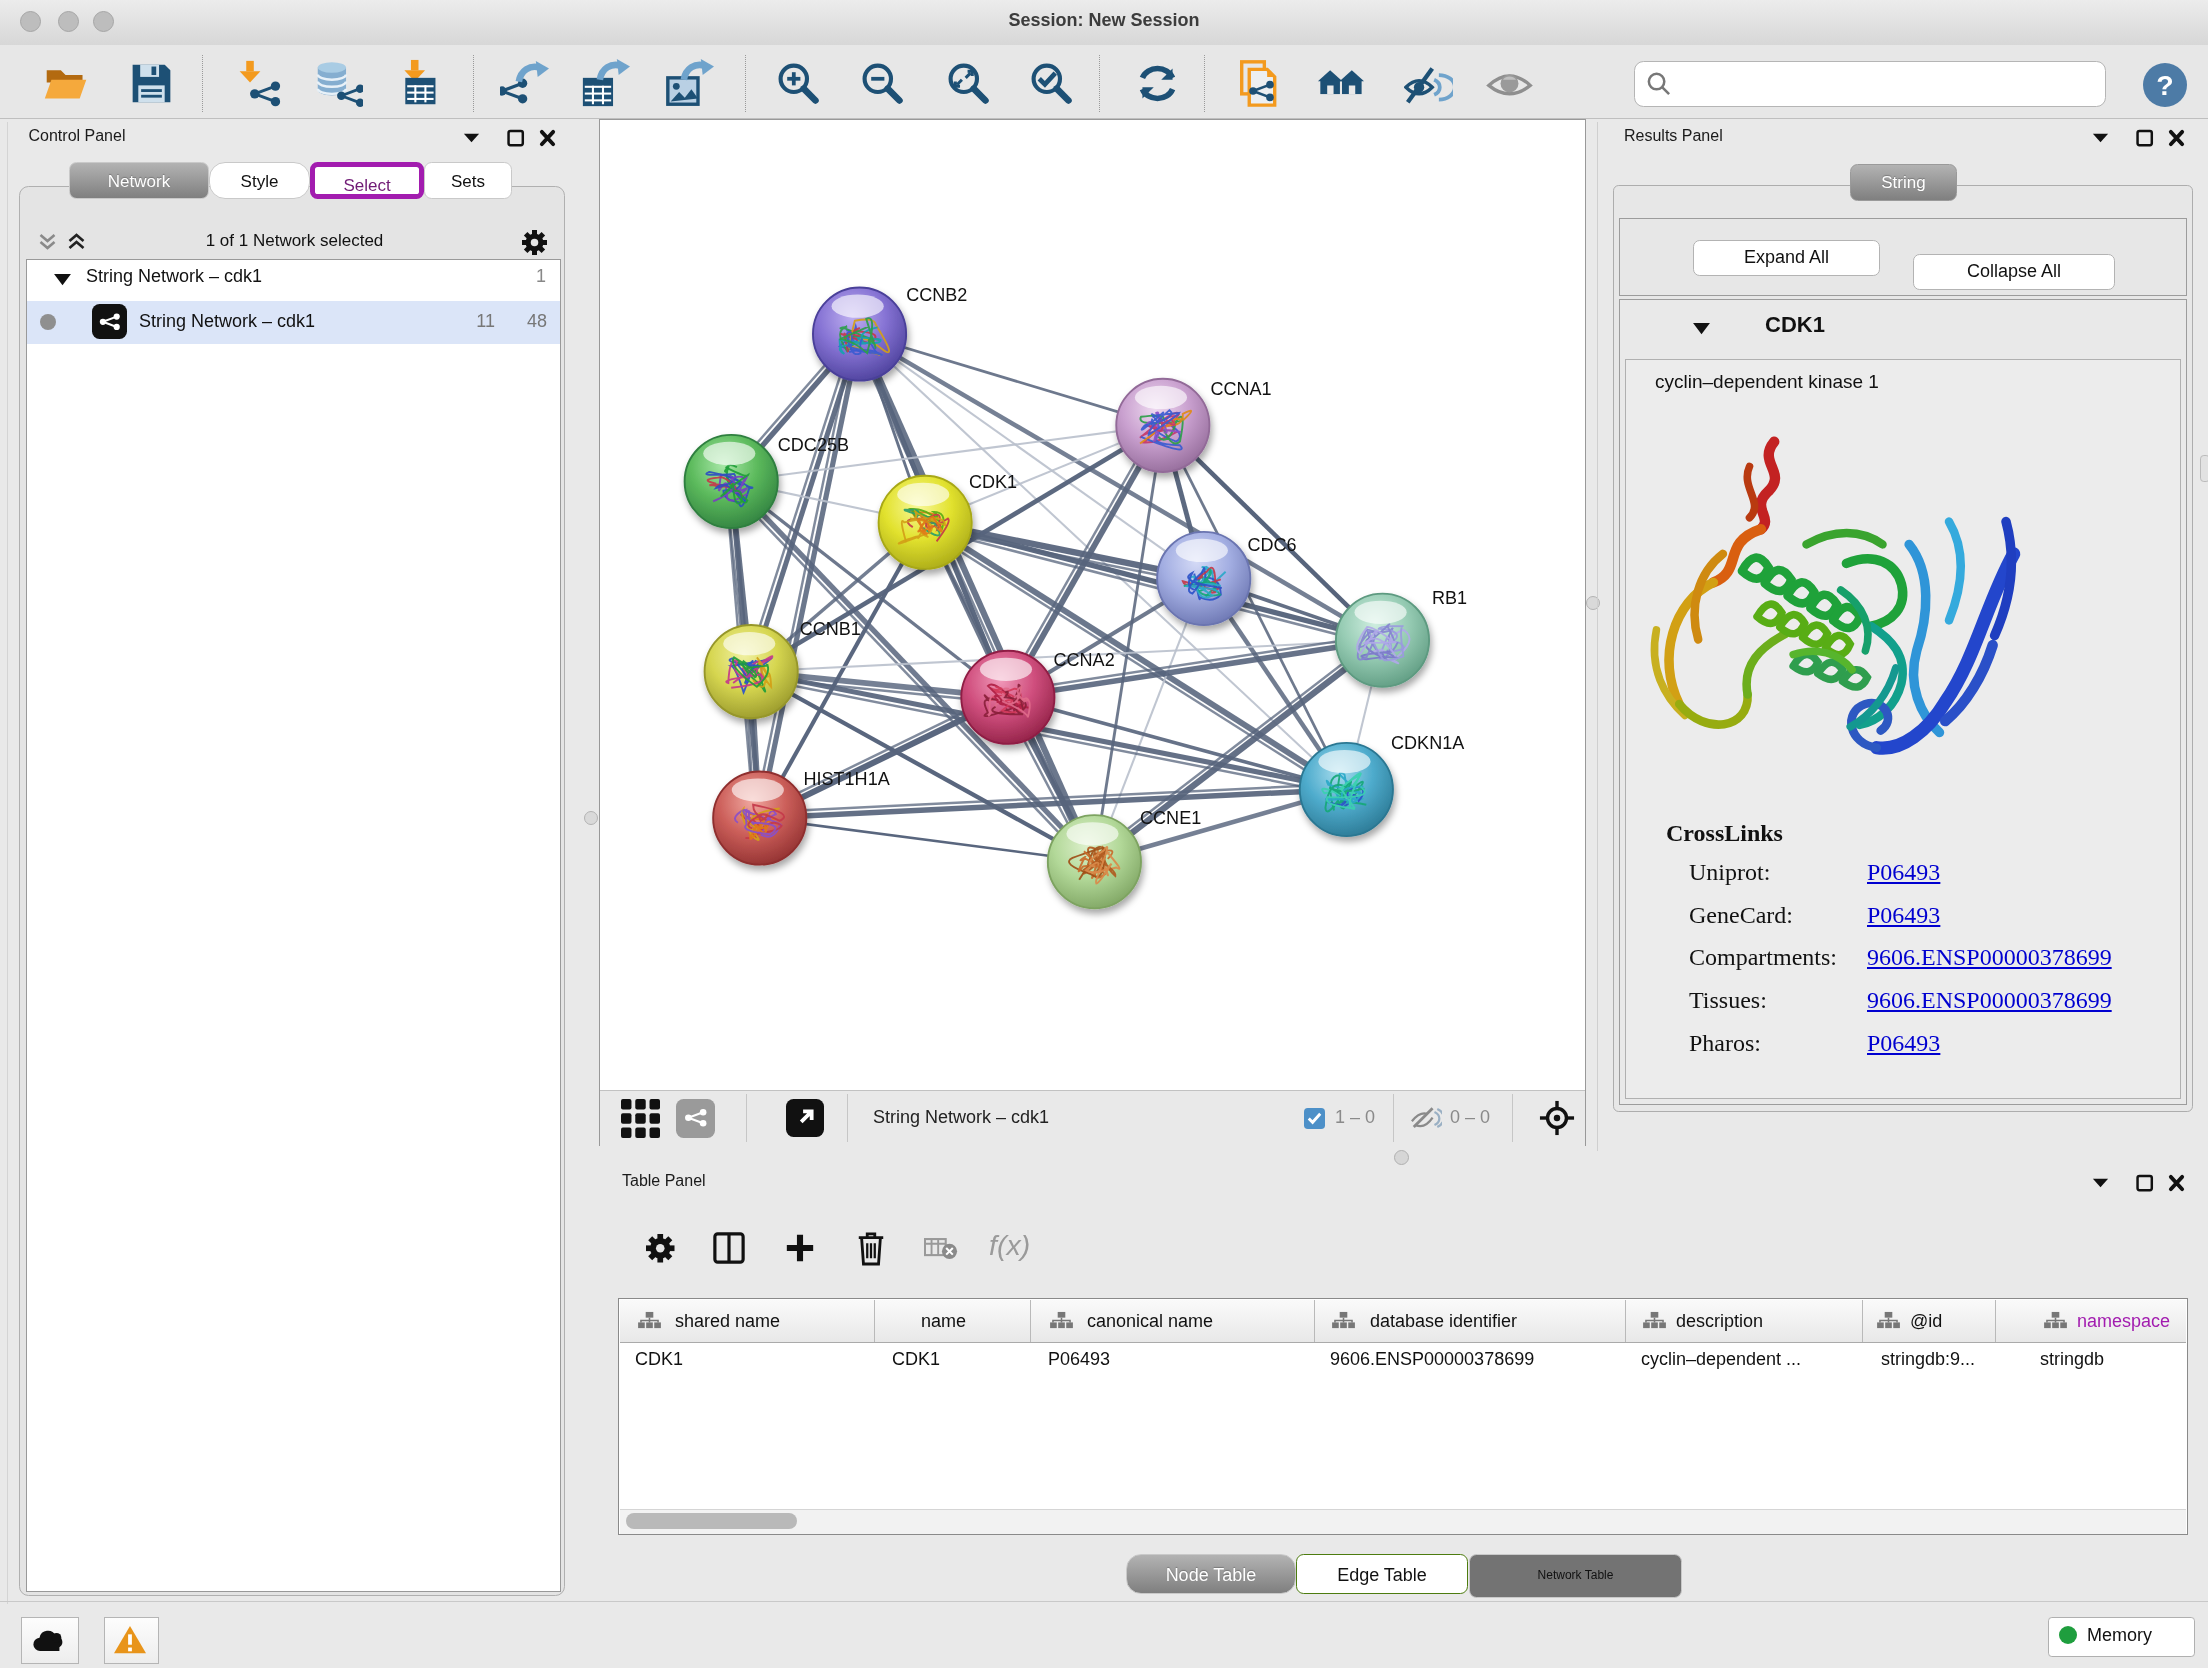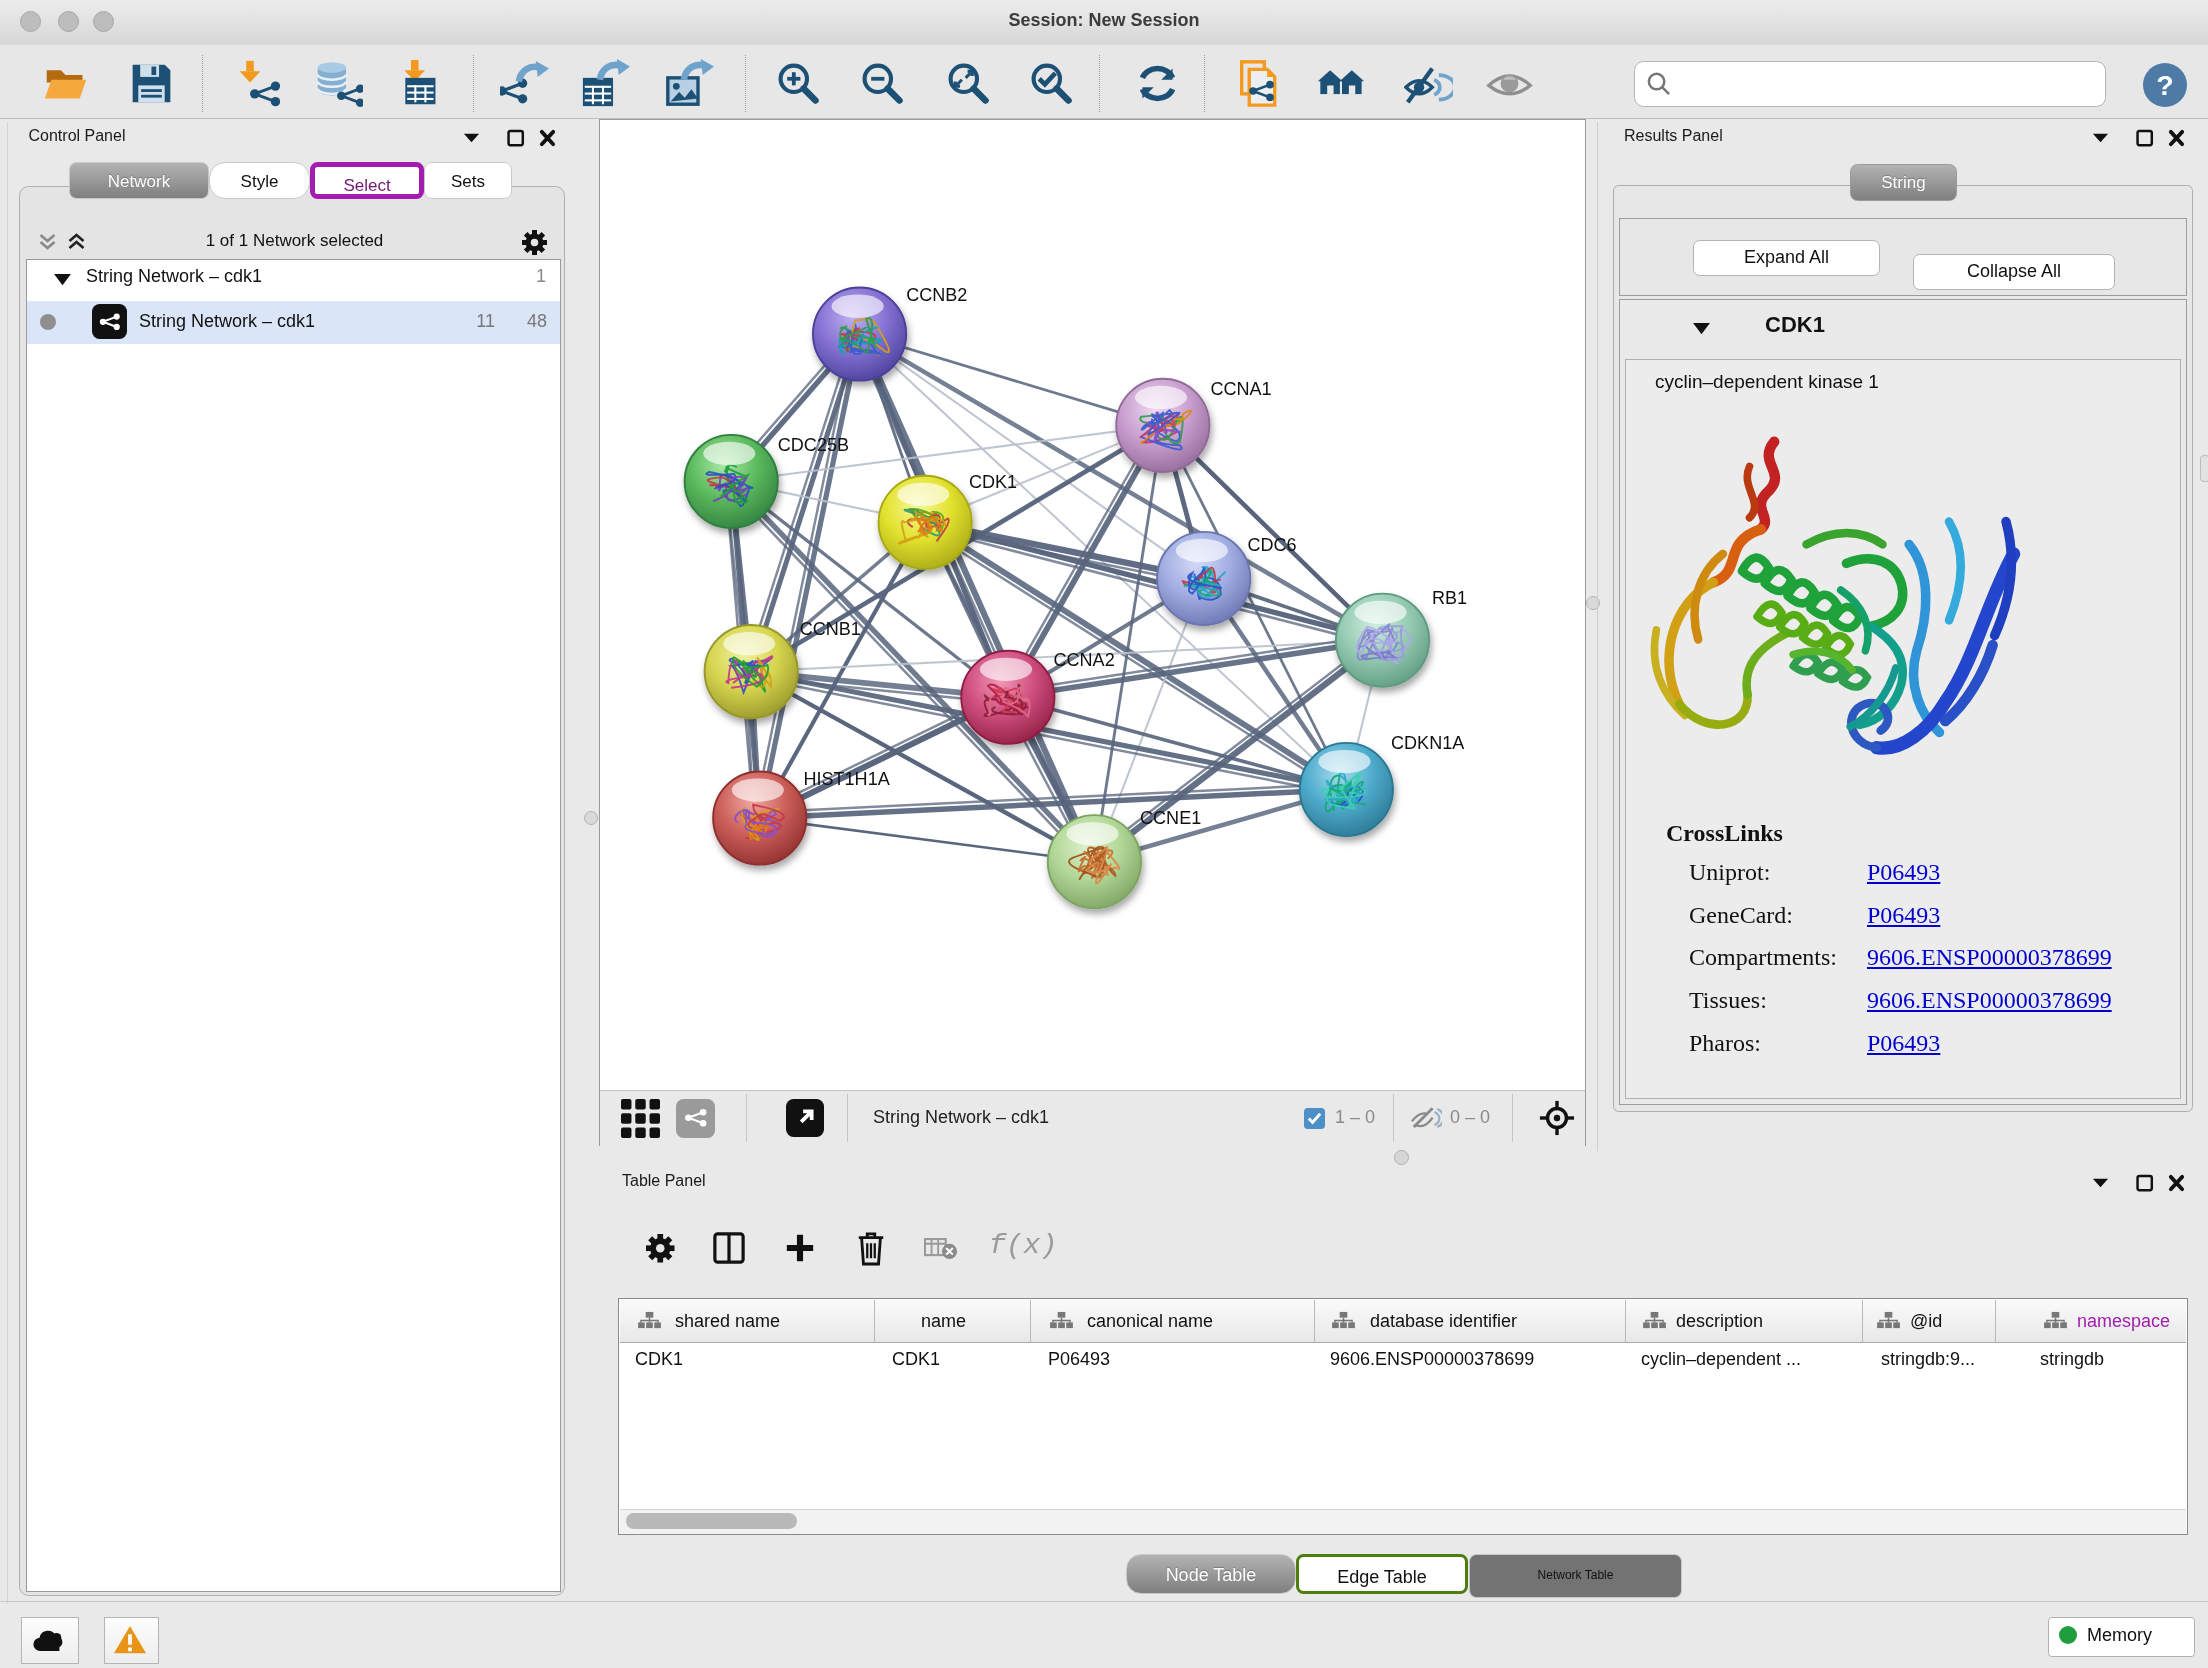--- a/index.html
+++ b/index.html
@@ -627,21 +627,21 @@
 <svg class="abs" style="left:855px;top:1230px" width="32" height="36" viewBox="0 0 34 38">
     <path d="M4 8 h26 M13 8 v-4 h8 v4 M7 8 l2 28 h16 l2 -28" fill="none" stroke="#111" stroke-width="3"></path>
     <path d="M13 14 v16 M17 14 v16 M21 14 v16" stroke="#111" stroke-width="2.4"></path>
   </svg>
 <svg class="abs" style="left:924px;top:1236px" width="34" height="25" viewBox="0 0 36 26">
     <rect x="1" y="3" width="22" height="17" fill="none" stroke="#999" stroke-width="2.2"></rect>
     <path d="M1 8 h22 M8 3 v17 M15 3 v17" stroke="#999" stroke-width="2"></path>
     <circle cx="27" cy="16" r="8" fill="#8a8a8a"></circle>
     <path d="M23.5 12.5 l7 7 M30.5 12.5 l-7 7" stroke="#fff" stroke-width="2.2"></path>
   </svg>
-<div class="abs" style="left:989px;top:1229px;font-size:28.5px;color:#9a9a9a;font-style:italic;font-family:Liberation Mono, monospace;"><i>f(x)</i></div>
+<div class="abs" style="left:989px;top:1229px;font-size:28.5px;color:#9a9a9a;font-style:italic;font-family:Liberation Sans, sans-serif;"><i>f(x)</i></div>
 <div class="abs" style="left:618px;top:1298px;width:1570px;height:237px;background:#fff;border:1.9px solid #8a8a8a;box-sizing:border-box;"></div>
 <div class="abs" style="left:620px;top:1300px;width:1566px;height:42px;background:linear-gradient(#fafafa,#e8e8e8);border-bottom:1px solid #aaa;"></div>
 <div class="abs" style="left:874px;top:1300px;width:0;height:42px;border-left:1px solid #b9b9b9;"></div>
 <div class="abs" style="left:1030px;top:1300px;width:0;height:42px;border-left:1px solid #b9b9b9;"></div>
 <div class="abs" style="left:1314px;top:1300px;width:0;height:42px;border-left:1px solid #b9b9b9;"></div>
 <div class="abs" style="left:1625px;top:1300px;width:0;height:42px;border-left:1px solid #b9b9b9;"></div>
 <div class="abs" style="left:1862px;top:1300px;width:0;height:42px;border-left:1px solid #b9b9b9;"></div>
 <div class="abs" style="left:1995px;top:1300px;width:0;height:42px;border-left:1px solid #b9b9b9;"></div>
 <svg class="abs" style="left:638px;top:1311px" width="23" height="19" viewBox="0 0 24 20">
     <rect x="8" y="1" width="8" height="6" fill="#777"></rect>
@@ -695,21 +695,21 @@
 <div class="abs" style="left:635px;top:1349px;font-size:18px;color:#111;">CDK1</div>
 <div class="abs" style="left:892px;top:1349px;font-size:18px;color:#111;">CDK1</div>
 <div class="abs" style="left:1048px;top:1349px;font-size:18px;color:#111;">P06493</div>
 <div class="abs" style="left:1330px;top:1349px;font-size:18px;color:#111;">9606.ENSP00000378699</div>
 <div class="abs" style="left:1641px;top:1349px;font-size:18px;color:#111;">cyclin–dependent ...</div>
 <div class="abs" style="left:1881px;top:1349px;font-size:18px;color:#111;">stringdb:9...</div>
 <div class="abs" style="left:2040px;top:1349px;font-size:18px;color:#111;">stringdb</div>
 <div class="abs" style="left:620px;top:1509px;width:1566px;height:24px;background:#f2f2f2;border-top:1px solid #d5d5d5;"></div>
 <div class="abs" style="left:626px;top:1513px;width:171px;height:16px;background:#b9b9b9;border-radius:8.6px;"></div>
 <div class="abs" style="left:1126px;top:1554px;width:170px;height:40px;background:linear-gradient(#b3b3b3,#7f7f7f);color:#fff;text-shadow:0 -1px 1px rgba(0,0,0,0.25);border:1px solid #c9c9c9;border-radius:15px;font-size:18px;text-align:center;z-index:5;line-height:40px;box-sizing:border-box;">Node Table</div>
-<div class="abs" style="left:1296px;top:1554px;width:172px;height:40px;background:#fff;color:#111;border:3px solid #4d7c0f;border-radius:7.6px;font-size:18px;text-align:center;z-index:5;line-height:40px;box-sizing:border-box;">Edge Table</div>
+<div class="abs" style="left:1296px;top:1554px;width:172px;height:40px;background:#fff;color:#111;border:1px solid #4d7c0f;border-radius:7.6px;font-size:18px;text-align:center;z-index:5;line-height:40px;box-sizing:border-box;">Edge Table</div>
 <div class="abs" style="left:1469px;top:1554px;width:213px;height:44px;background:#737373;color:#111;border:1px solid #c9c9c9;border-radius:7.6px;font-size:12px;text-align:center;z-index:5;line-height:40px;box-sizing:border-box;">Network Table</div>
 <div class="abs" style="left:0;top:1601px;width:2208px;height:0;border-top:1px solid #c9c9c9;"></div>
 <div class="abs" style="left:21px;top:1617px;width:56px;height:45px;background:linear-gradient(#fdfdfd,#ededed);border:1px solid #b5b5b5;"></div>
 <svg class="abs" style="left:31px;top:1628px" width="36" height="25" viewBox="0 0 38 26">
     <path d="M10 24 a7 7 0 0 1 -1 -14 a9 9 0 0 1 17 -2 a6.5 6.5 0 0 1 4 12 l0 4 z" fill="#111"></path>
     <circle cx="27" cy="10" r="5" fill="#111"></circle>
   </svg>
 <div class="abs" style="left:104px;top:1617px;width:53px;height:45px;background:linear-gradient(#fdfdfd,#ededed);border:1px solid #b5b5b5;"></div>
 <svg class="abs" style="left:112px;top:1624px" width="36" height="32" viewBox="0 0 38 34">
     <path d="M19 2 L36 31 H2 z" fill="#e8941a"></path>

